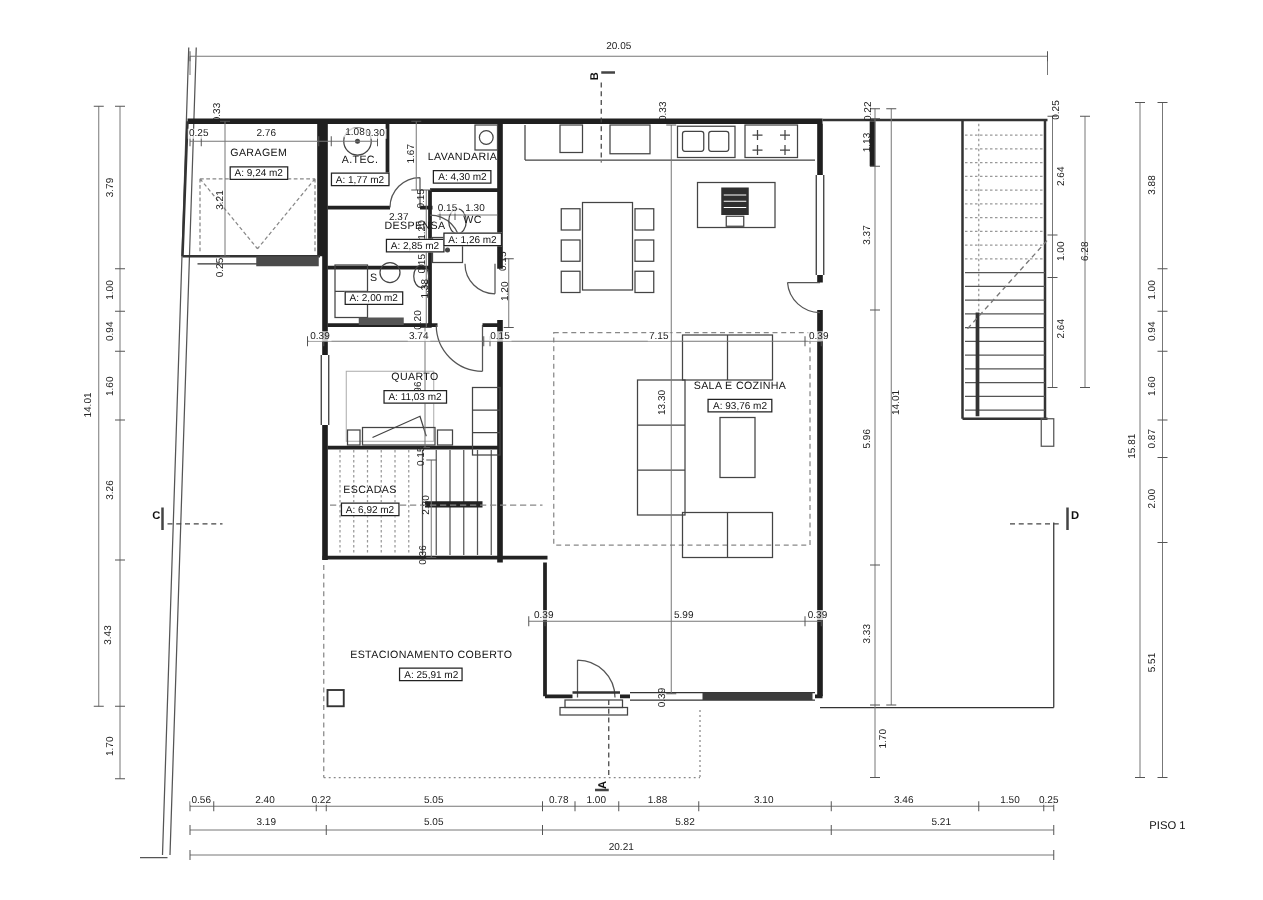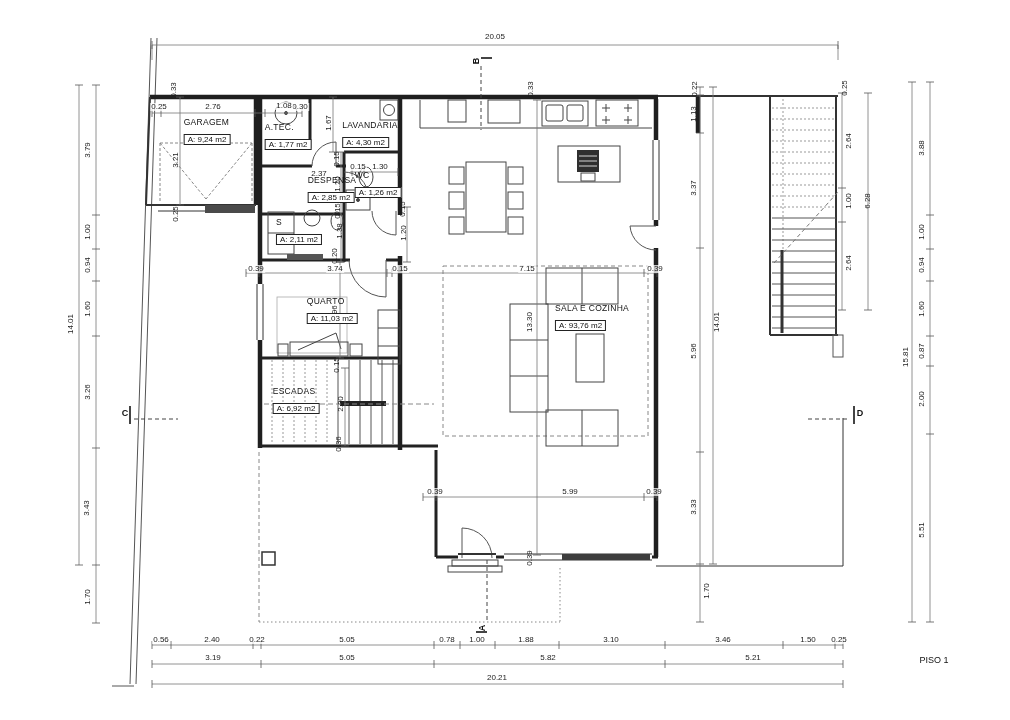--- a/index.html
+++ b/index.html
@@ -5,21 +5,21 @@
   html,body{margin:0;padding:0;background:#fff;}
   #plan{position:relative;width:1010px;height:720px;background:#fff;overflow:hidden;
         font-family:"Liberation Sans",sans-serif;}
   #plan svg{position:absolute;left:0;top:0;}
   #labels{position:absolute;left:0;top:0;width:100%;height:100%;}
   .dim{position:absolute;transform:translate(-50%,-50%);font-size:8px;color:#222;
        white-space:nowrap;line-height:1;background:rgba(255,255,255,.75);padding:0 1px;}
   .dim.rot{transform:translate(-50%,-50%) rotate(-90deg);background:transparent;}
   .marker{position:absolute;transform:translate(-50%,-50%);font-size:9px;font-weight:bold;color:#111;line-height:1;}
   .marker.rot{transform:translate(-50%,-50%) rotate(-90deg);}
-  .room{position:absolute;transform:translate(-50%,-8px);text-align:left;line-height:1.15;}
+  .room{position:absolute;transform:translate(-50%,-8px);text-align:center;line-height:1.15;}
   .rname{font-size:8.5px;color:#111;white-space:nowrap;letter-spacing:.3px;}
   .rarea{display:inline-block;font-size:8px;color:#111;border:1px solid #222;background:#fff;
          padding:0 3px;margin-top:1px;white-space:nowrap;}
   .title{position:absolute;transform:translate(-50%,-50%);font-size:9px;color:#111;white-space:nowrap;}
 </style>
 </head>
 <body>
 
 <div id="plan">
   <svg width="1010" height="720" viewBox="0 0 1010 720">
@@ -241,21 +241,21 @@
       <span class="dim" style="left: 335px; top: 269px;">3.74</span>
       <span class="dim" style="left: 400px; top: 269px;">0.15</span>
       <span class="dim" style="left: 527px; top: 269px;">7.15</span>
       <span class="dim" style="left: 655px; top: 269px;">0.39</span>
       <span class="dim rot" style="left: 335px; top: 313px;">2.96</span>
       <span class="dim rot" style="left: 337px; top: 365px;">0.15</span>
       <span class="dim rot" style="left: 341px; top: 404px;">2.30</span>
       <span class="dim rot" style="left: 339px; top: 444px;">0.36</span>
       <span class="dim rot" style="left: 530px; top: 322px;">13.30</span>
       <span class="dim" style="left: 435px; top: 492px;">0.39</span>
-      <span class="dim" style="left: 547px; top: 492px; margin-left: 23px;">5.99</span>
+      <span class="dim" style="left: 547px; top: 492px;">5.99</span>
       <span class="dim" style="left: 654px; top: 492px;">0.39</span>
       <span class="dim rot" style="left: 530px; top: 558px;">0.39</span>
       <span class="dim" style="left: 161px; top: 640px;">0.56</span>
       <span class="dim" style="left: 212px; top: 640px;">2.40</span>
       <span class="dim" style="left: 257px; top: 640px;">0.22</span>
       <span class="dim" style="left: 347px; top: 640px;">5.05</span>
       <span class="dim" style="left: 447px; top: 640px;">0.78</span>
       <span class="dim" style="left: 477px; top: 640px;">1.00</span>
       <span class="dim" style="left: 526px; top: 640px;">1.88</span>
       <span class="dim" style="left: 611px; top: 640px;">3.10</span>
@@ -268,19 +268,20 @@
       <span class="dim" style="left: 753px; top: 658px;">5.21</span>
       <span class="dim" style="left: 497px; top: 678px;">20.21</span>
       <span class="marker rot" style="left: 476px; top: 61px;">B</span>
       <span class="marker rot" style="left: 482px; top: 628px;">A</span>
       <span class="marker" style="left: 125px; top: 413px;">C</span>
       <span class="marker" style="left: 860px; top: 413px;">D</span>
       <div class="room" style="left: 207px; top: 126px;"><div class="rname">GARAGEM</div><div class="rarea">A: 9,24 m2</div></div>
       <div class="room" style="left: 288px; top: 131px;"><div class="rname">A.TEC.</div><div class="rarea">A: 1,77 m2</div></div>
       <div class="room" style="left: 370px; top: 129px;"><div class="rname">LAVANDARIA</div><div class="rarea">A: 4,30 m2</div></div>
       <div class="room" style="left: 296px; top: 184px; margin-left: 36px;"><div class="rname">DESPENSA</div><div class="rarea">A: 2,85 m2</div></div>
-      <div class="room" style="left: 299px; top: 226px;"><div class="rname">S</div><div class="rarea">A: 2,11 m2</div></div>
+      <div class="room" style="left: 299px; top: 226px;"><div class="rname">S</div><div class="rarea">A: 2,00 m2</div></div>
       <div class="room" style="left: 378px; top: 179px;"><div class="rname">WC</div><div class="rarea">A: 1,26 m2</div></div>
       <div class="room" style="left: 304px; top: 305px; margin-left: 28px;"><div class="rname">QUARTO</div><div class="rarea">A: 11,03 m2</div></div>
       <div class="room" style="left: 296px; top: 395px;"><div class="rname">ESCADAS</div><div class="rarea">A: 6,92 m2</div></div>
       <div class="room" style="left: 592px; top: 312px;"><div class="rname">SALA E COZINHA</div><div class="rarea">A: 93,76 m2</div></div>
+      <div class="room" style="left: 345px; top: 527px;"><div class="rname">ESTACIONAMENTO COBERTO</div><div class="rarea">A: 25,91 m2</div></div>
     </div>
 </div>
 
 </body></html>

